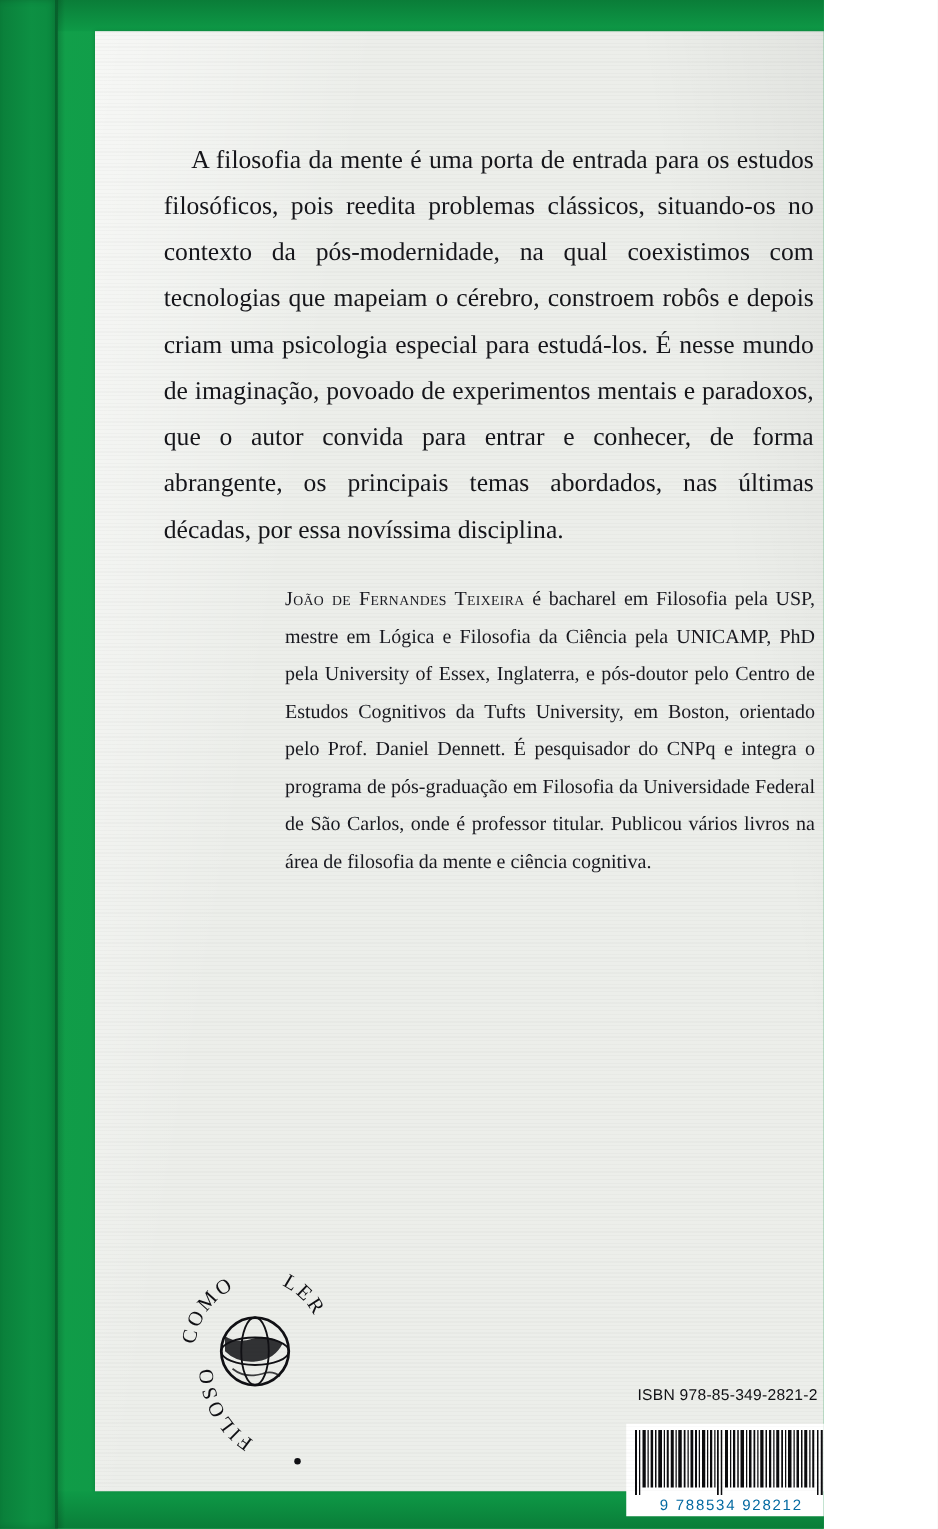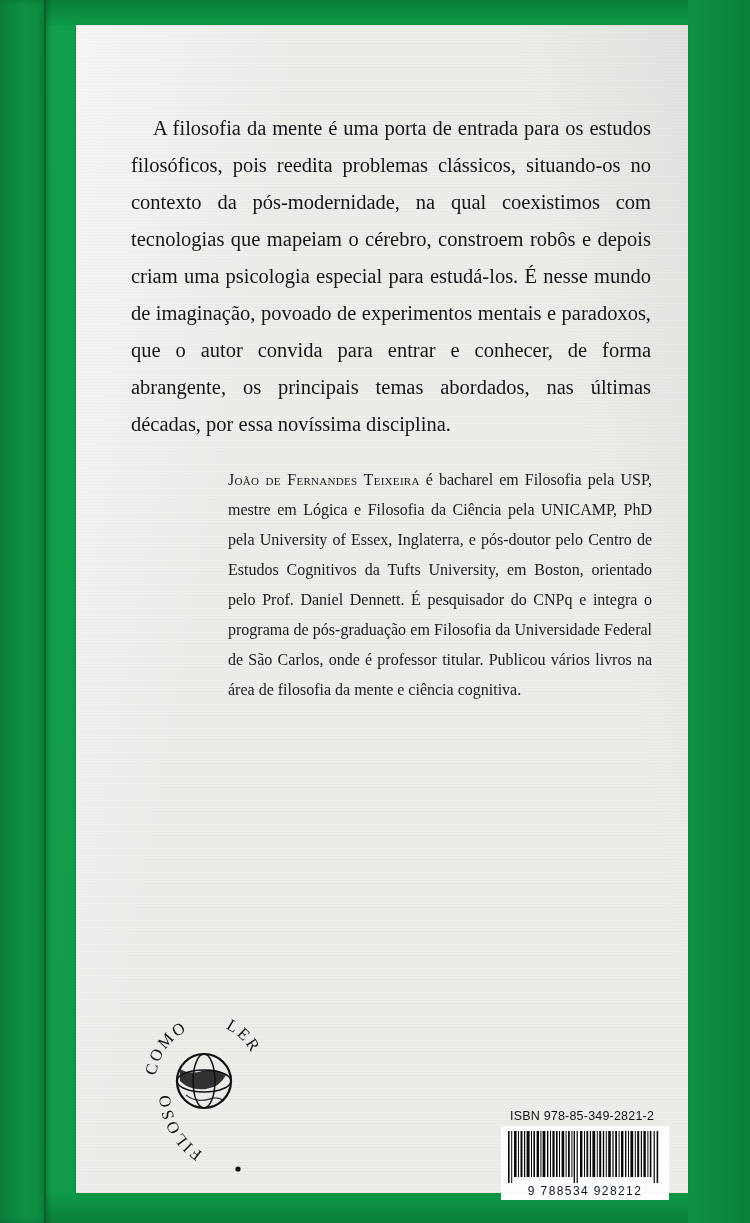--- a/index.html
+++ b/index.html
@@ -9,21 +9,21 @@
   }
   body {
     width: 750px;
     height: 1223px;
     overflow: hidden;
     font-family: "Liberation Serif", serif;
   }
 
   #page {
     position: relative;
-    width: 750px;
+    width: 659px;
     height: 1223px;
     background: #0f9a46;
     overflow: hidden;
   }
 
   
   .cover-green-top {
     position: absolute;
     left: 0; top: 0;
     width: 750px; height: 1223px;
@@ -133,39 +133,39 @@
     top: 1084px;
     width: 180px;
     text-align: left;
   }
   .isbn-text {
     font-family: "Liberation Sans", sans-serif;
     font-size: 12.5px;
     color: #101014;
     letter-spacing: 0.2px;
     margin-left: 9px;
-    margin-bottom: 3px;
+    margin-bottom: 16px;
     white-space: nowrap;
   }
   .barcode-box {
     background: #ffffff;
     padding: 5px 6px 2px 6px;
     width: 168px;
     box-sizing: border-box;
   }
   .bars {
     height: 52px;
     width: 100%;
     display: block;
   }
   .barcode-digits {
     font-family: "Liberation Sans", sans-serif;
     font-size: 12px;
     letter-spacing: 1.4px;
-    color: #0f172a;
+    color: #0369a1;
     margin-top: 1px;
     text-align: center;
     white-space: nowrap;
   }
 
   
   .noise {
     position: absolute;
     inset: 0;
     pointer-events: none;

